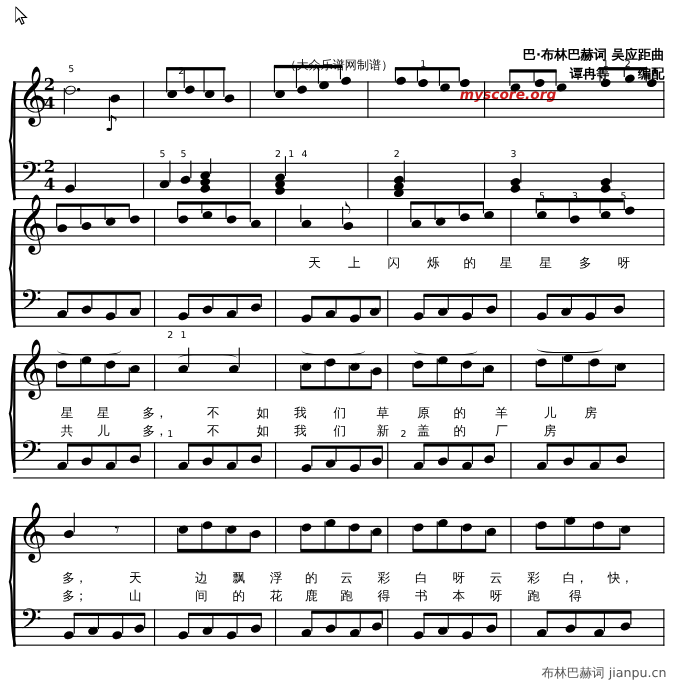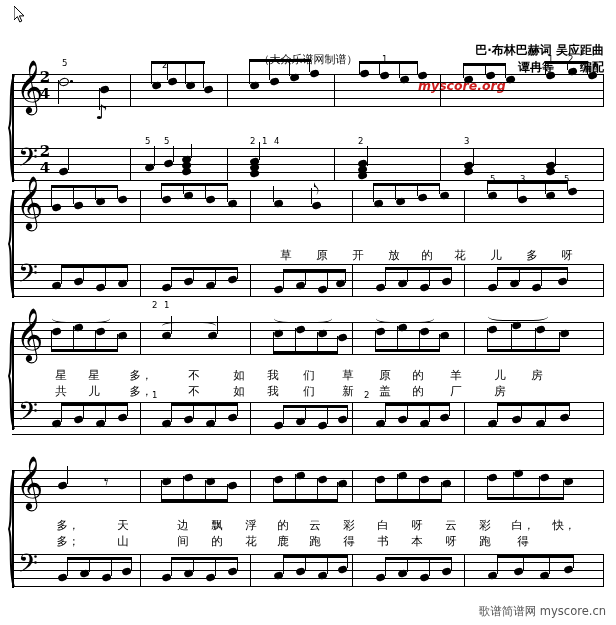--- a/index.html
+++ b/index.html
@@ -190,21 +190,21 @@
 
   <svg class="cursor" viewBox="0 0 12 18">
     <polygon points="0,0 0,14 3.4,10.6 5.8,16 7.8,15 5.4,9.9 10,9.9" fill="#fff" stroke="#000" stroke-width="1"></polygon>
   </svg>
 
   <div class="subtitle2">（大众乐谱网制谱）</div>
   <div class="credit c1">巴·布林巴赫词 吴应距曲</div>
   <div class="credit c2"><span>谭冉等</span><span class="sp"></span><span>编配</span></div>
 
   <div class="watermark">myscore.org</div>
-  <div class="footmark">歌谱简谱网 myscore.cn</div>
+  <div class="footmark">布林巴赫词 jianpu.cn</div>
 
   <div class="system sys1">
 
     <svg class="brace" style="top:0; height:108px;" viewBox="0 0 10 108" preserveAspectRatio="none">
       <path d="M8,1 C2,16 7,44 3,54 C7,64 2,92 8,107" stroke="#000" stroke-width="2" fill="none"></path>
     </svg>
     <div class="sysbar" style="top:0; height:108px;"></div>
 
     <div class="staff" style="top:0;">
       <div class="ln l0"></div>
@@ -407,22 +407,22 @@
       <div class="nh" style="left:534px; top:2px;"></div>
       <div class="nh" style="left:556px; top:-2px;"></div>
       <div class="stem" style="left:475px; top:-8px; height:12px;"></div>
       <div class="stem" style="left:505px; top:-8px; height:16px;"></div>
       <div class="stem" style="left:533px; top:-8px; height:12px;"></div>
       <div class="stem" style="left:555px; top:-8px; height:8px;"></div>
       <div class="beam" style="left:475px; top:-9px; width:80px;"></div>
       <div class="barline" style="left:591px; top:0; height:33px;"></div>
     </div>
 
-    <div class="lyric" style="left:256px; top:58px;">
-      <span style="width:36px">草</span><span style="width:36px">原</span><span style="width:36px">开</span><span style="width:36px">放</span><span style="width:30px">的</span><span style="width:36px">花</span><span style="width:36px">儿</span><span style="width:36px">多</span><span style="width:34px">呀</span>
+    <div class="lyric" style="left:256px; top:42px;">
+      <span style="width:36px">天</span><span style="width:36px">上</span><span style="width:36px">闪</span><span style="width:36px">烁</span><span style="width:30px">的</span><span style="width:36px">星</span><span style="width:36px">星</span><span style="width:36px">多</span><span style="width:34px">呀</span>
     </div>
 
     <div class="staff" style="top:74px;">
       <div class="ln l0"></div>
         <div class="ln l1"></div>
         <div class="ln l2"></div>
         <div class="ln l3"></div>
         <div class="ln l4"></div>
       <div class="clef bass">𝄢</div>
 

